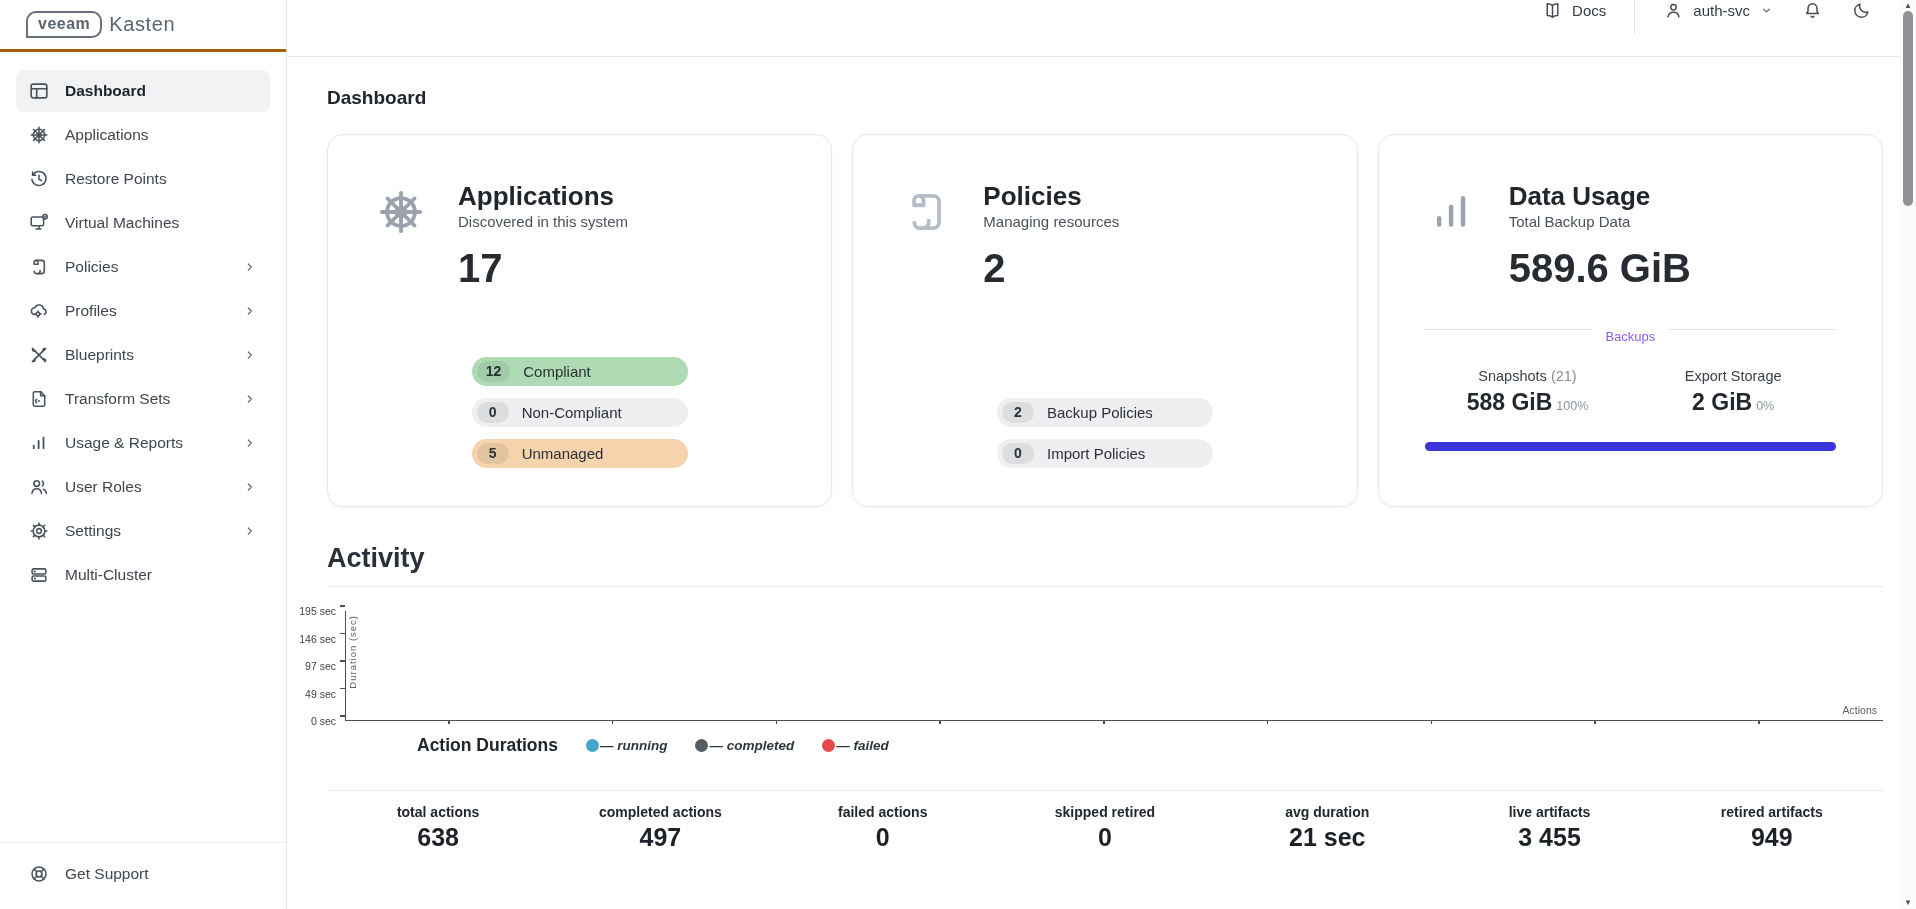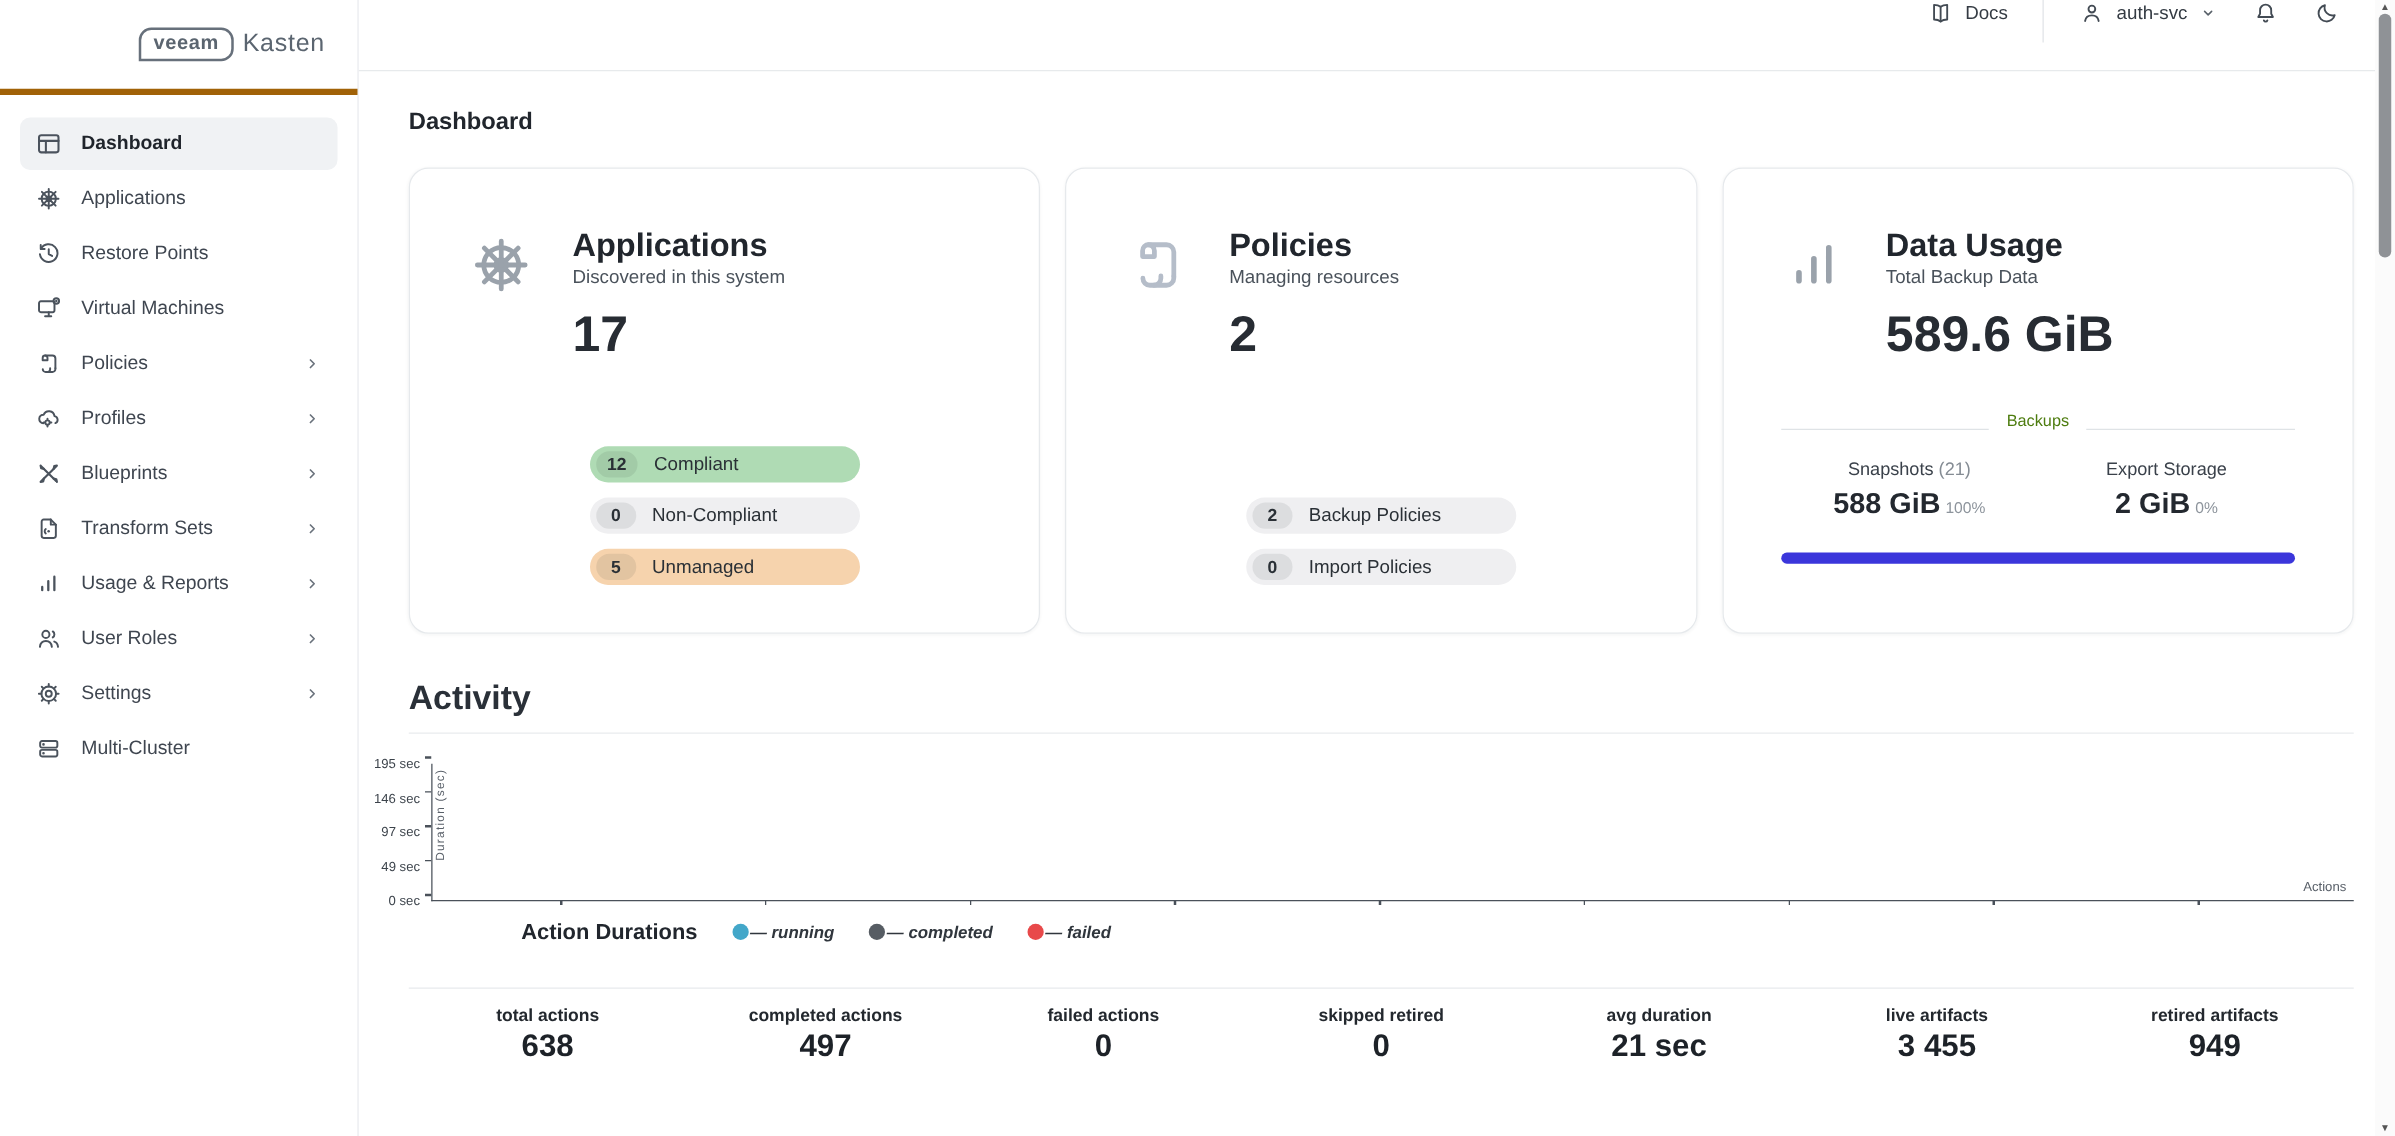--- a/index.html
+++ b/index.html
@@ -3,22 +3,22 @@
 <meta charset="utf-8">
 <style>
   * { box-sizing: border-box; margin: 0; padding: 0; }
   html,body { width:1916px; height:909px; overflow:hidden; background:#fff;
     font-family:"Liberation Sans", sans-serif; color:#21262d; }
   .app { display:flex; width:100%; height:100%; }
 
   
   .sidebar { width:287px; min-width:287px; background:#fff; border-right:1px solid #e5e8eb;
     display:flex; flex-direction:column; }
-  .logo-row { height:76px; display:flex; align-items:center; padding:0 26px;
-    border-bottom:5px solid #a16207;justify-content:flex-end; }
+  .logo-row { height:52px; display:flex; align-items:center; padding:0 26px;
+    border-bottom:3px solid #a16207; }
   .veeam-box { border:2px solid #67707b; border-radius:10px 10px 10px 0; padding:2px 10px 3px;
     font-weight:bold; font-size:16px; color:#5b6570; letter-spacing:.5px; }
   .kasten { font-size:20px; color:#5b6570; margin-left:7px; letter-spacing:.6px; }
   .nav { flex:1; padding:18px 16px 0; }
   .nav-item { height:42px; margin-bottom:2px; border-radius:8px; display:flex; align-items:center;
     padding:0 12px; gap:15px; font-size:15.5px; color:#3f4650; cursor:pointer; }
   .nav-item.active { background:#f0f2f4; font-weight:bold; color:#1f242b; }
   .ni-icon { width:22px; height:22px; color:#4b535d; flex:none; }
   .ni-icon svg, .chev svg, .card-icon svg, .hicon svg { width:100%; height:100%; display:block; }
   .chev { margin-left:auto; width:16px; height:16px; color:#6a727c; }
@@ -45,22 +45,22 @@
   .card-title { font-size:26px; font-weight:bold; color:#21262d; }
   .card-sub { font-size:15px; color:#4a525b; margin-top:1px; }
   .card-count { font-size:40px; font-weight:bold; color:#272c33; margin-top:16px; }
   .pills { position:absolute; left:50%; transform:translateX(-50%); bottom:38px; width:216px; }
   .pill { height:29px; border-radius:15px; display:flex; align-items:center; padding:0 10px 0 5px;
     margin-top:12px; font-size:15px; color:#2a3036; cursor:pointer; }
   .pill.green { background:#afdbb4; } .pill.gray { background:#efeff1; } .pill.orange { background:#f6d3ad; }
   .pill-badge { min-width:32px; padding:2px 9px 3px; border-radius:12px; background:rgba(35,40,46,.09);
     font-weight:bold; font-size:14px; text-align:center; margin-right:13px; }
 
-  .du-divider { display:flex; align-items:flex-end; gap:14px; margin-top:38px;
-    font-size:13px; color:#4d7c0f; }
+  .du-divider { display:flex; align-items:flex-start; gap:14px; margin-top:38px;
+    font-size:13px; color:#8b5cf6; }
   .du-line { flex:1; height:1px; background:#dfe3e6; }
   .du-cols { display:flex; margin-top:24px; }
   .du-col { flex:1; text-align:center; }
   .du-label { font-size:14.5px; color:#3a414a; }
   .du-label .paren { color:#858c94; }
   .du-value { font-size:23px; font-weight:bold; color:#23282f; margin-top:5px; }
   .du-pct { font-size:12.5px; color:#8d949c; font-weight:normal; margin-left:4px; }
   .du-bar { margin-top:26px; height:9px; border-radius:5px; }
 
   
@@ -261,20 +261,32 @@
     <span class="ni-icon">
             <svg viewBox="0 0 24 24" fill="none" stroke="currentColor" stroke-width="1.7" stroke-linecap="round" stroke-linejoin="round">
               <rect x="4.5" y="5.3" width="15" height="5.7" rx="1.6"></rect>
               <rect x="4.5" y="13" width="15" height="5.7" rx="1.6"></rect>
               <path d="M7.4 8.2h.01M7.4 15.9h.01" stroke-width="2.3"></path>
             </svg>
           </span>
     <span class="ni-label">Multi-Cluster</span>
   </div>
       </nav>
+    <div class="sidebar-footer">
+      <div class="nav-item">
+        <span class="ni-icon" id="support-icon">
+            <svg viewBox="0 0 24 24" fill="none" stroke="currentColor" stroke-width="1.7" stroke-linecap="round">
+              <circle cx="12" cy="12" r="7.6"></circle>
+              <circle cx="12" cy="12" r="3.2"></circle>
+              <path d="M9.7 9.7 6.6 6.6M14.3 9.7l3.1-3.1M9.7 14.3l-3.1 3.1M14.3 14.3l3.1 3.1"></path>
+            </svg>
+          </span>
+        <span class="ni-label">Get Support</span>
+      </div>
+    </div>
   </aside>
 
   <div class="main">
     <header class="topbar">
       <div class="tb-item">
         <span class="hicon" id="docs-icon">
             <svg viewBox="0 0 24 24" fill="none" stroke="currentColor" stroke-width="1.7" stroke-linecap="round" stroke-linejoin="round">
               <path d="M12 6.2C10.5 5 8.6 4.4 6 4.4v13.4c2.6 0 4.5.6 6 1.8 1.5-1.2 3.4-1.8 6-1.8V4.4c-2.6 0-4.5.6-6 1.8Z"></path>
               <path d="M12 6.2v13.4"></path>
             </svg>

